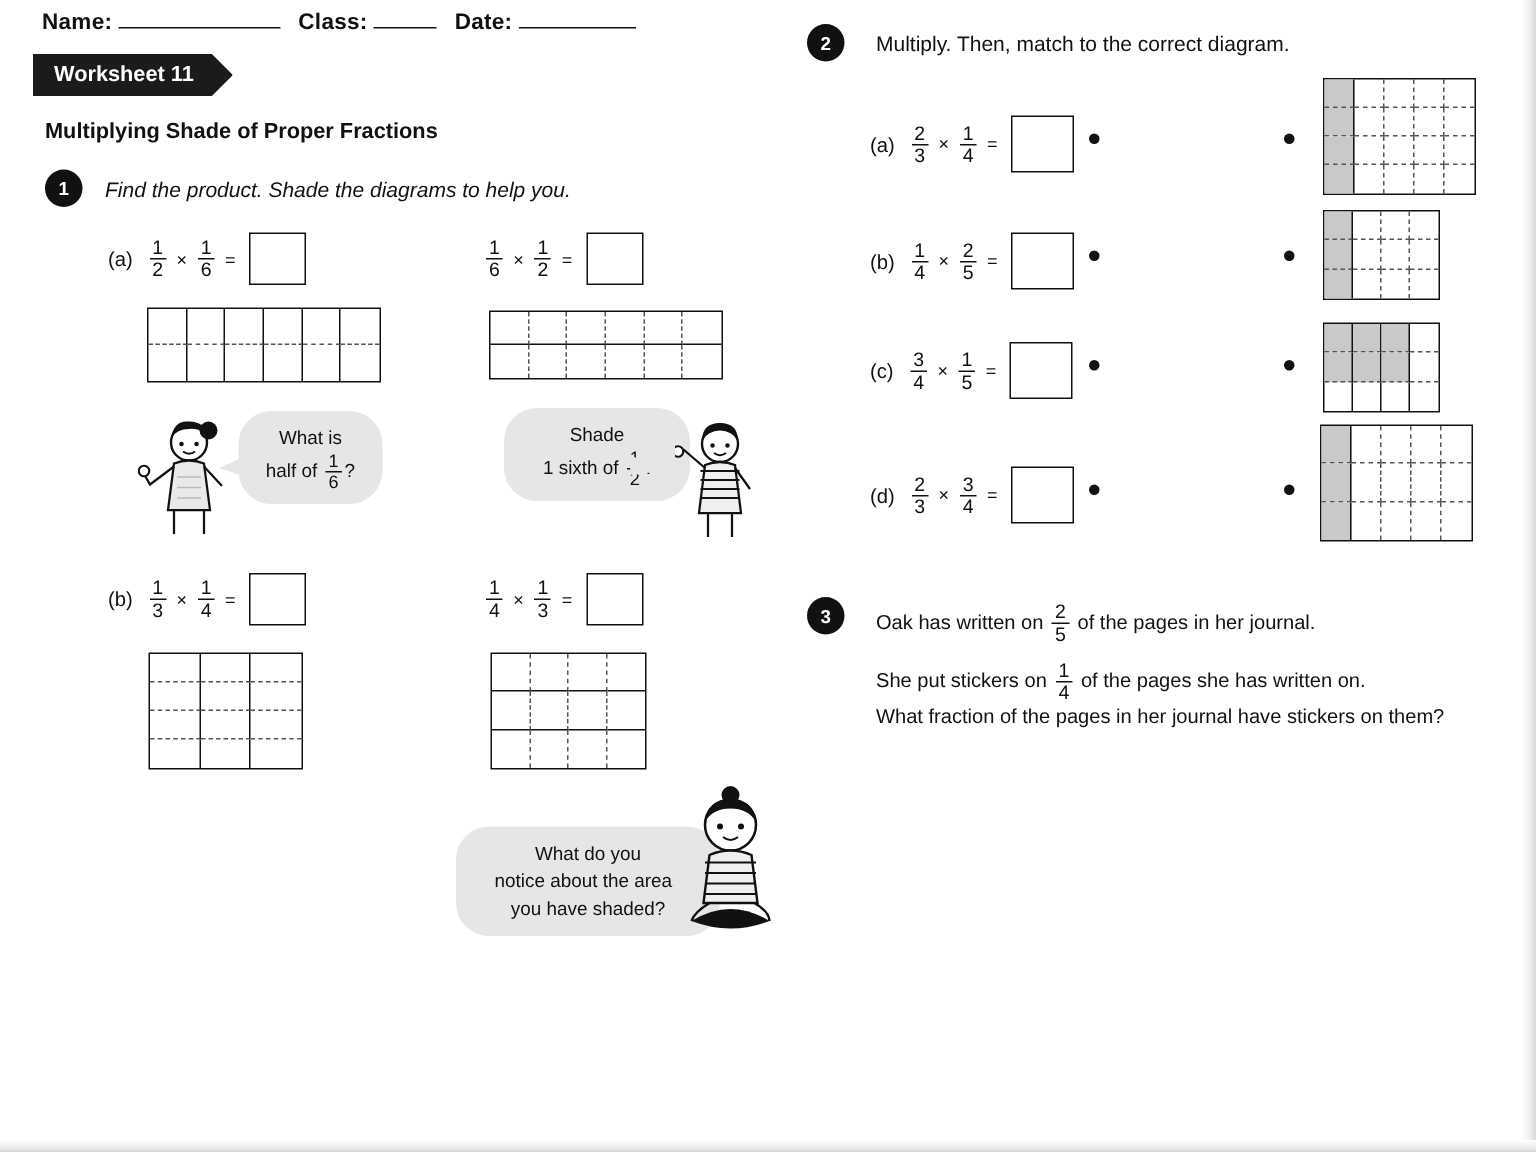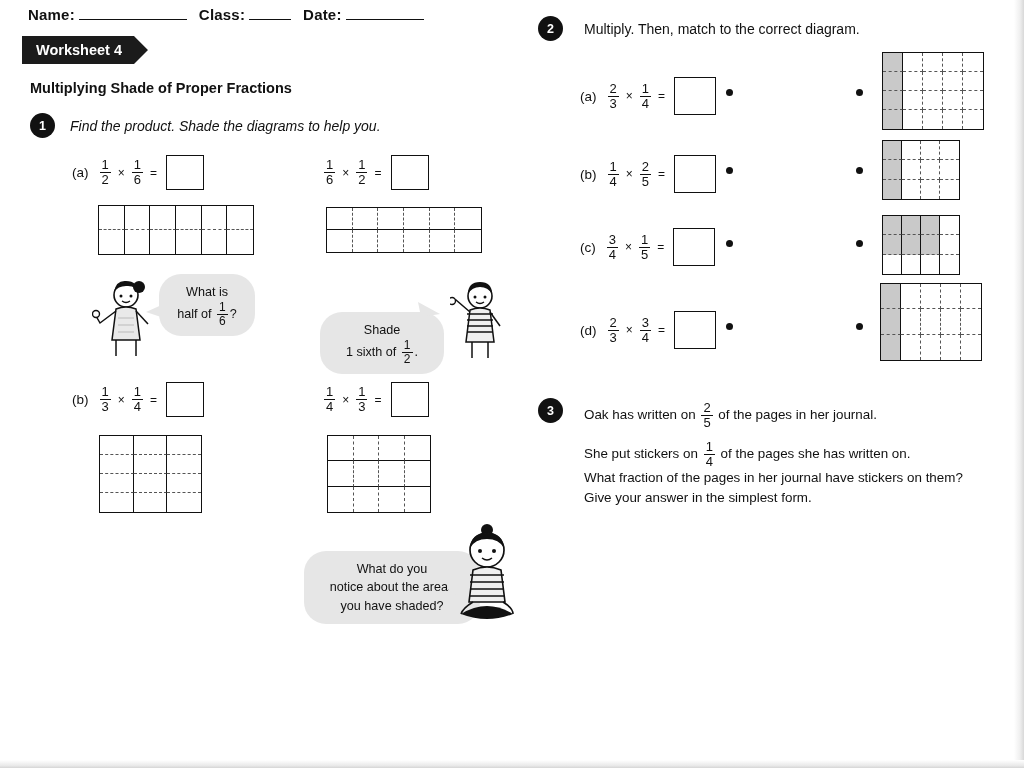--- a/index.html
+++ b/index.html
@@ -180,21 +180,21 @@
 </head>
 <body>
 
 <div class="page">
 
   <div class="header-line">
     <span>Name:</span><span class="rule w-long"></span><span>Class:</span><span class="rule w-short"></span><span>Date:</span><span class="rule w-mid"></span>
   </div>
 
   <div class="ribbon">
-    <span>Worksheet 4</span>
+    <span>Worksheet 11</span>
   </div>
 
   <div class="subtitle">Multiplying Shade of Proper Fractions</div>
 
   <div class="qnum" style="left:30px; top:113px;">1</div>
   <div class="qtext italic" style="left:70px; top:118px;text-align:right;">Find the product. Shade the diagrams to help you.</div>
 
   <div class="expr" style="left:72px; top:155px;">
     <span class="lbl">(a)</span>
     <span class="frac">
@@ -331,21 +331,21 @@
   <div class="bubble" style="left:159px; top:274px; width:68px;">
     <div>What is</div>
     <div>
       <span>half of </span><span class="frac sm"><span class="num">1</span><span class="den">6</span></span><span>?</span>
     </div>
   </div>
   <svg style="position:absolute; left:144px; top:300px;" width="22" height="22" viewBox="0 0 22 22">
     <path d="M22 3 L2 12 L20 18 Z" fill="#e6e6e6"></path>
   </svg>
 
-  <div class="bubble" style="left:320px; top:272px; width:96px;margin-top:40px;">
+  <div class="bubble" style="left:336px; top:272px; width:96px;">
     <div>Shade</div>
     <div>
       <span>1 sixth of </span><span class="frac sm"><span class="num">1</span><span class="den">2</span></span><span>.</span>
     </div>
   </div>
   <svg style="position:absolute; left:418px; top:300px;" width="24" height="24" viewBox="0 0 24 24">
     <path d="M0 2 L22 14 L3 17 Z" fill="#e6e6e6"></path>
   </svg>
 
   <svg class="person" style="left:450px; top:276px;" width="56" height="82" viewBox="0 0 56 82">
@@ -532,17 +532,16 @@
     <span>of the pages in her journal.</span>
   </div>
 
   <div class="q3line" style="left:584px; top:440px;">
     <span>She put stickers on</span>
     <span class="frac"><span class="num">1</span><span class="den">4</span></span>
     <span>of the pages she has written on.</span>
   </div>
 
   <div class="q3line" style="left:584px; top:470px;">What fraction of the pages in her journal have stickers on them?</div>
-  <div class="q3line" style="left:584px; top:490px;">Give your answer in the simplest form.</div>
 
   <div class="shadow-right"></div>
   <div class="shadow-bottom"></div>
 </div>
 
 </body></html>

